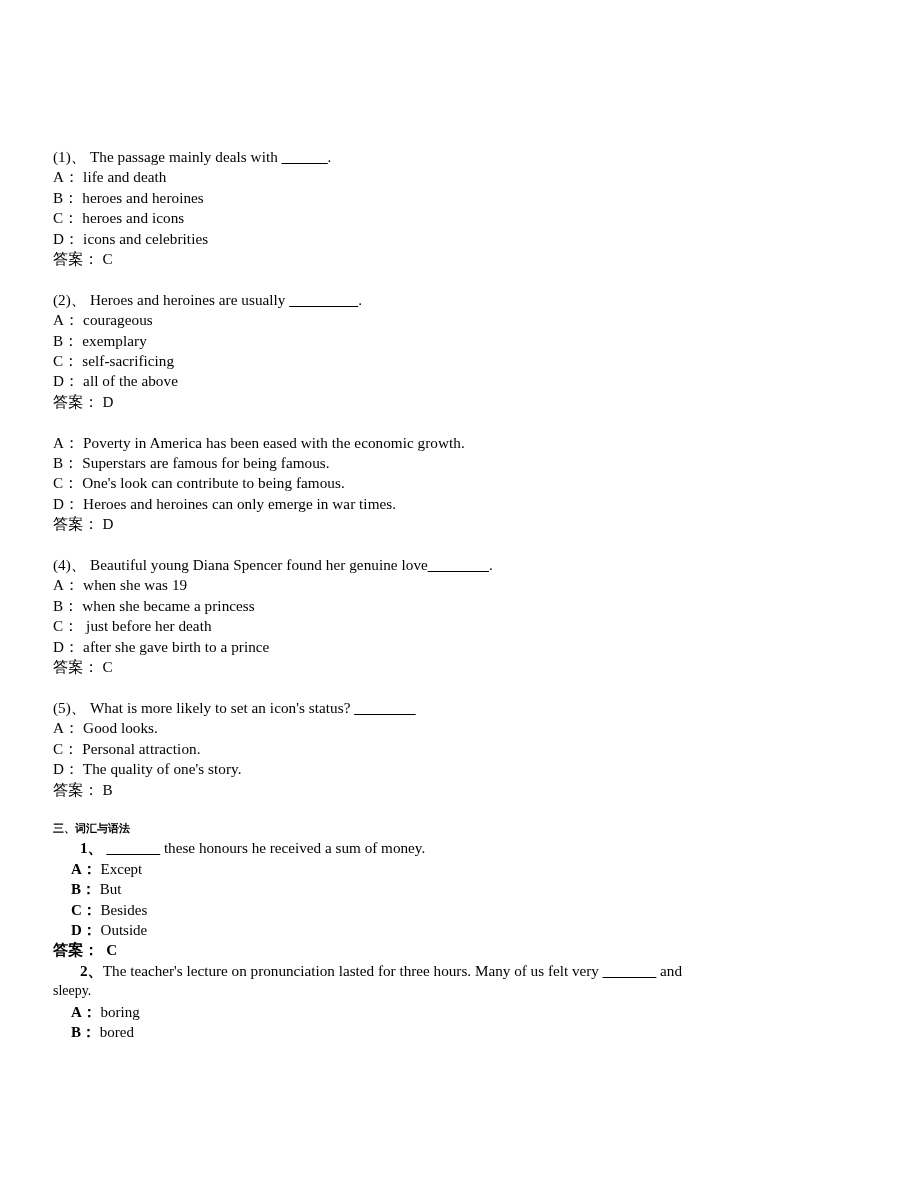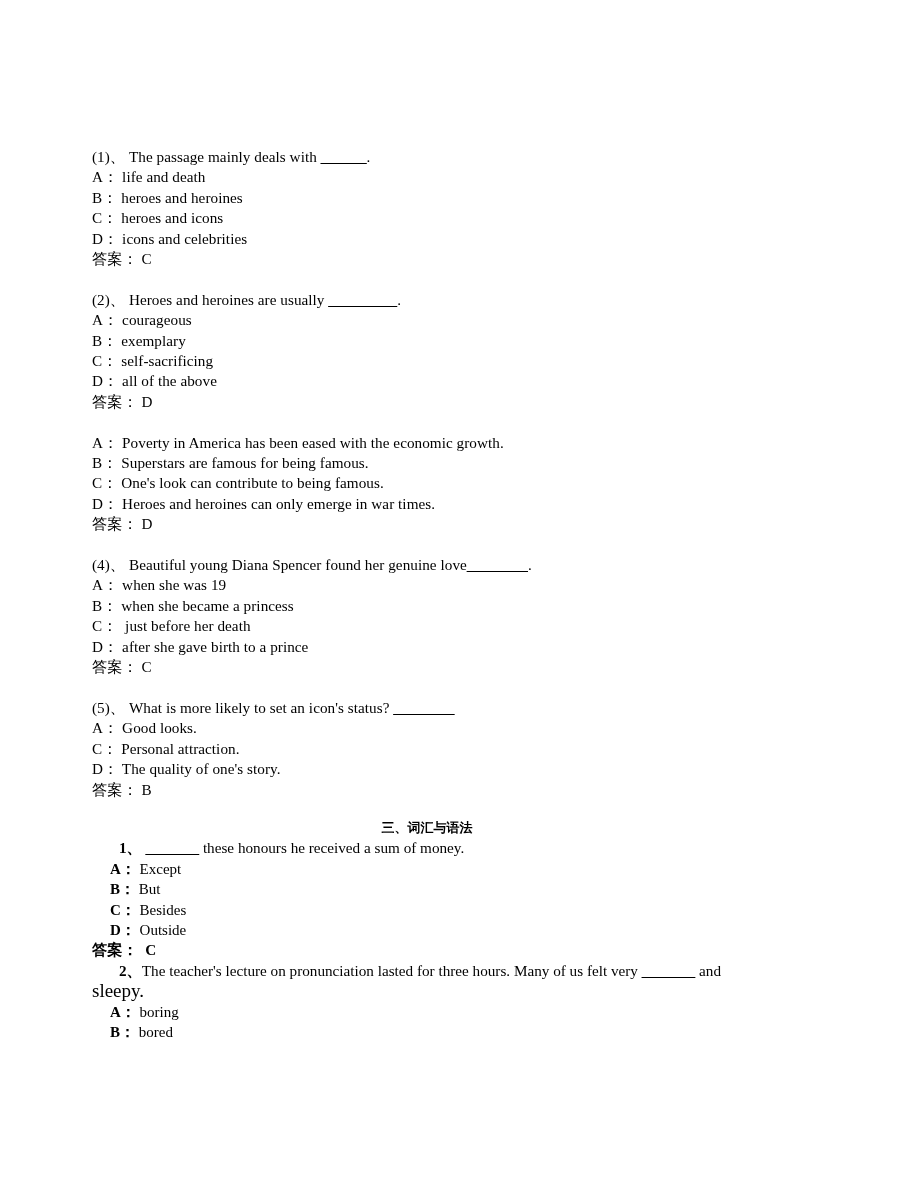--- a/index.html
+++ b/index.html
@@ -12,21 +12,21 @@
     height: 1191px;
     font-family: "Liberation Serif", "DejaVu Serif", serif;
     color: #000000;
     -webkit-font-smoothing: none;
   }
   .page {
     position: relative;
     width: 920px;
     height: 1109px;
     box-sizing: border-box;
-    padding: 147px 158px 0 92px;
+    padding: 147px 158px 0 53px;
     overflow: hidden;
   }
   .line {
     font-size: 15.2px;
     line-height: 20.4px;
     white-space: pre-wrap;
     letter-spacing: 0.05px;
   }
   .spacer {
     height: 20.4px;
@@ -36,24 +36,23 @@
   .stem { }
   .opt { }
   .ans { }
   .blank {
     text-decoration: underline;
     letter-spacing: 0.05px;
   }
   
   .sec-head {
     font-weight: bold;
-    font-size: 13px;
+    font-size: 11px;
     line-height: 20.4px;
     margin-top: 18px;
-    text-align: center;
   }
   .b-stem {
     font-size: 15.2px;
     line-height: 20.4px;
     white-space: pre-wrap;
     margin-left: 27px;
   }
   .b-num {
     font-weight: bold;
   }
@@ -66,21 +65,21 @@
   .b-letter {
     font-weight: bold;
   }
   .b-ans {
     font-size: 15.2px;
     line-height: 20.4px;
     font-weight: bold;
     white-space: pre-wrap;
   }
   .wrap-line {
-    font-size: 19px;
+    font-size: 14px;
     line-height: 20.4px;
   }
 </style>
 </head>
 <body>
 
 <div class="page">
 
   <div>
 

